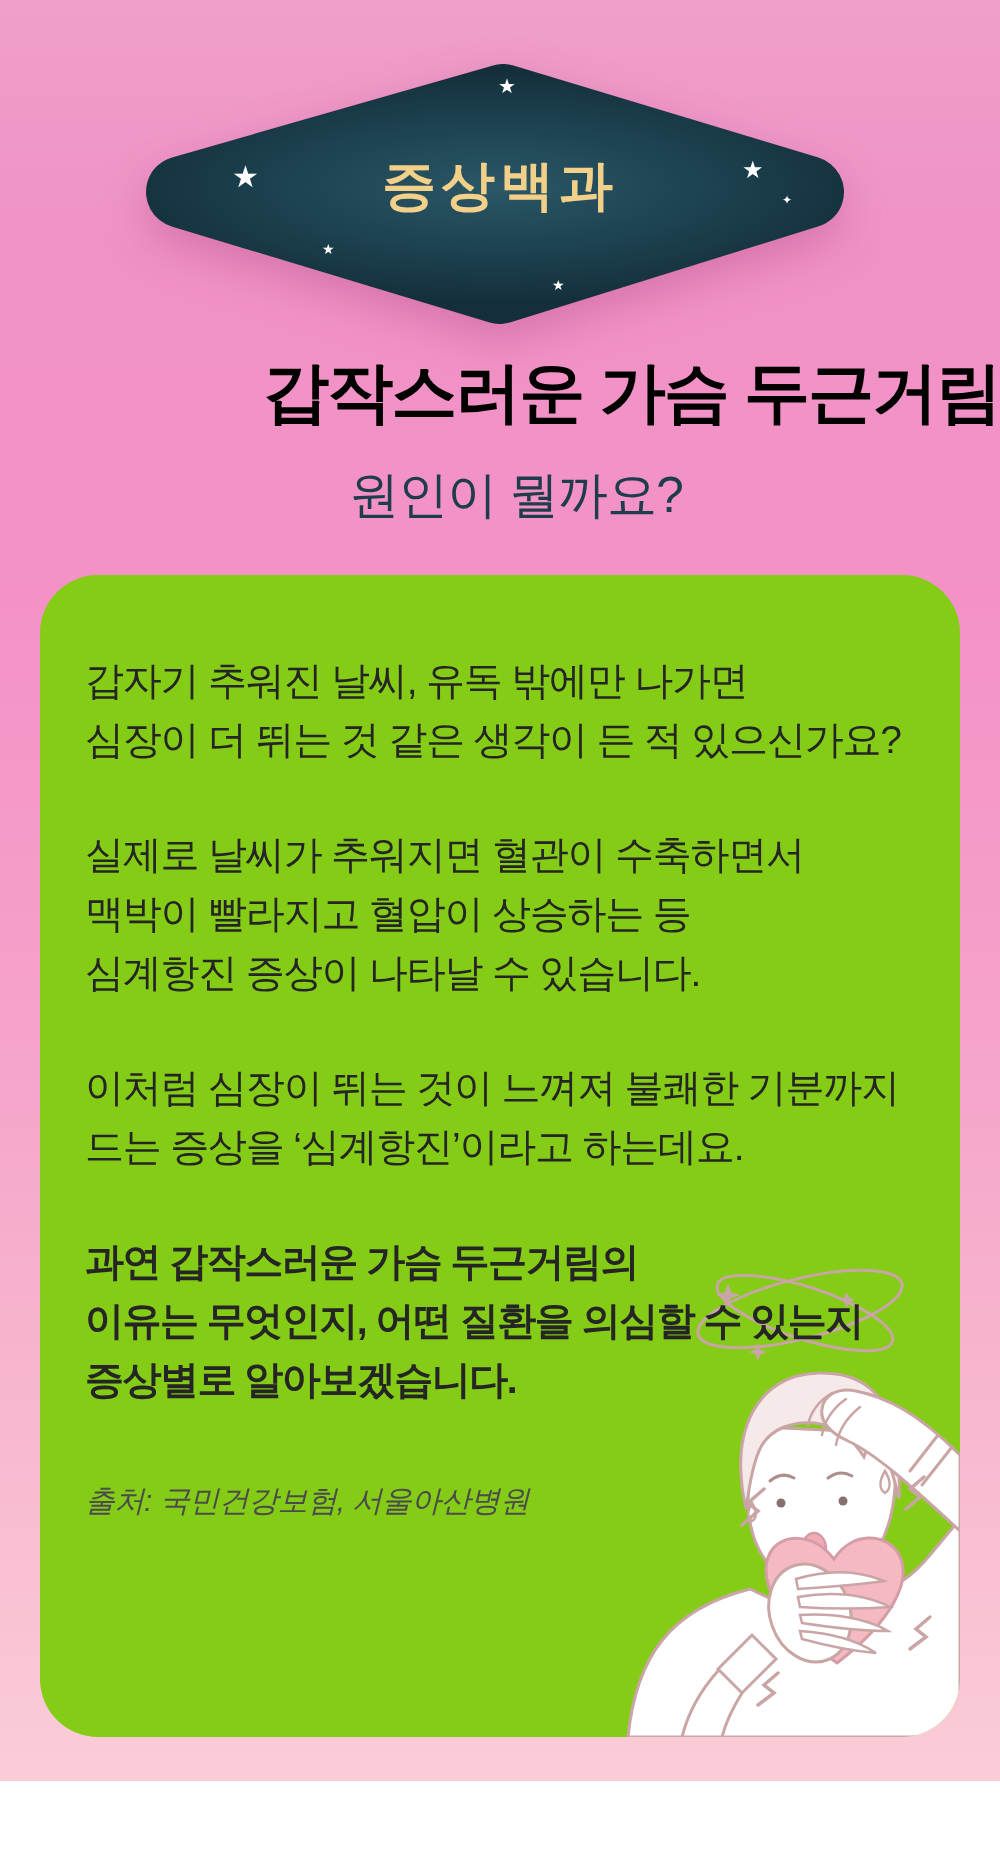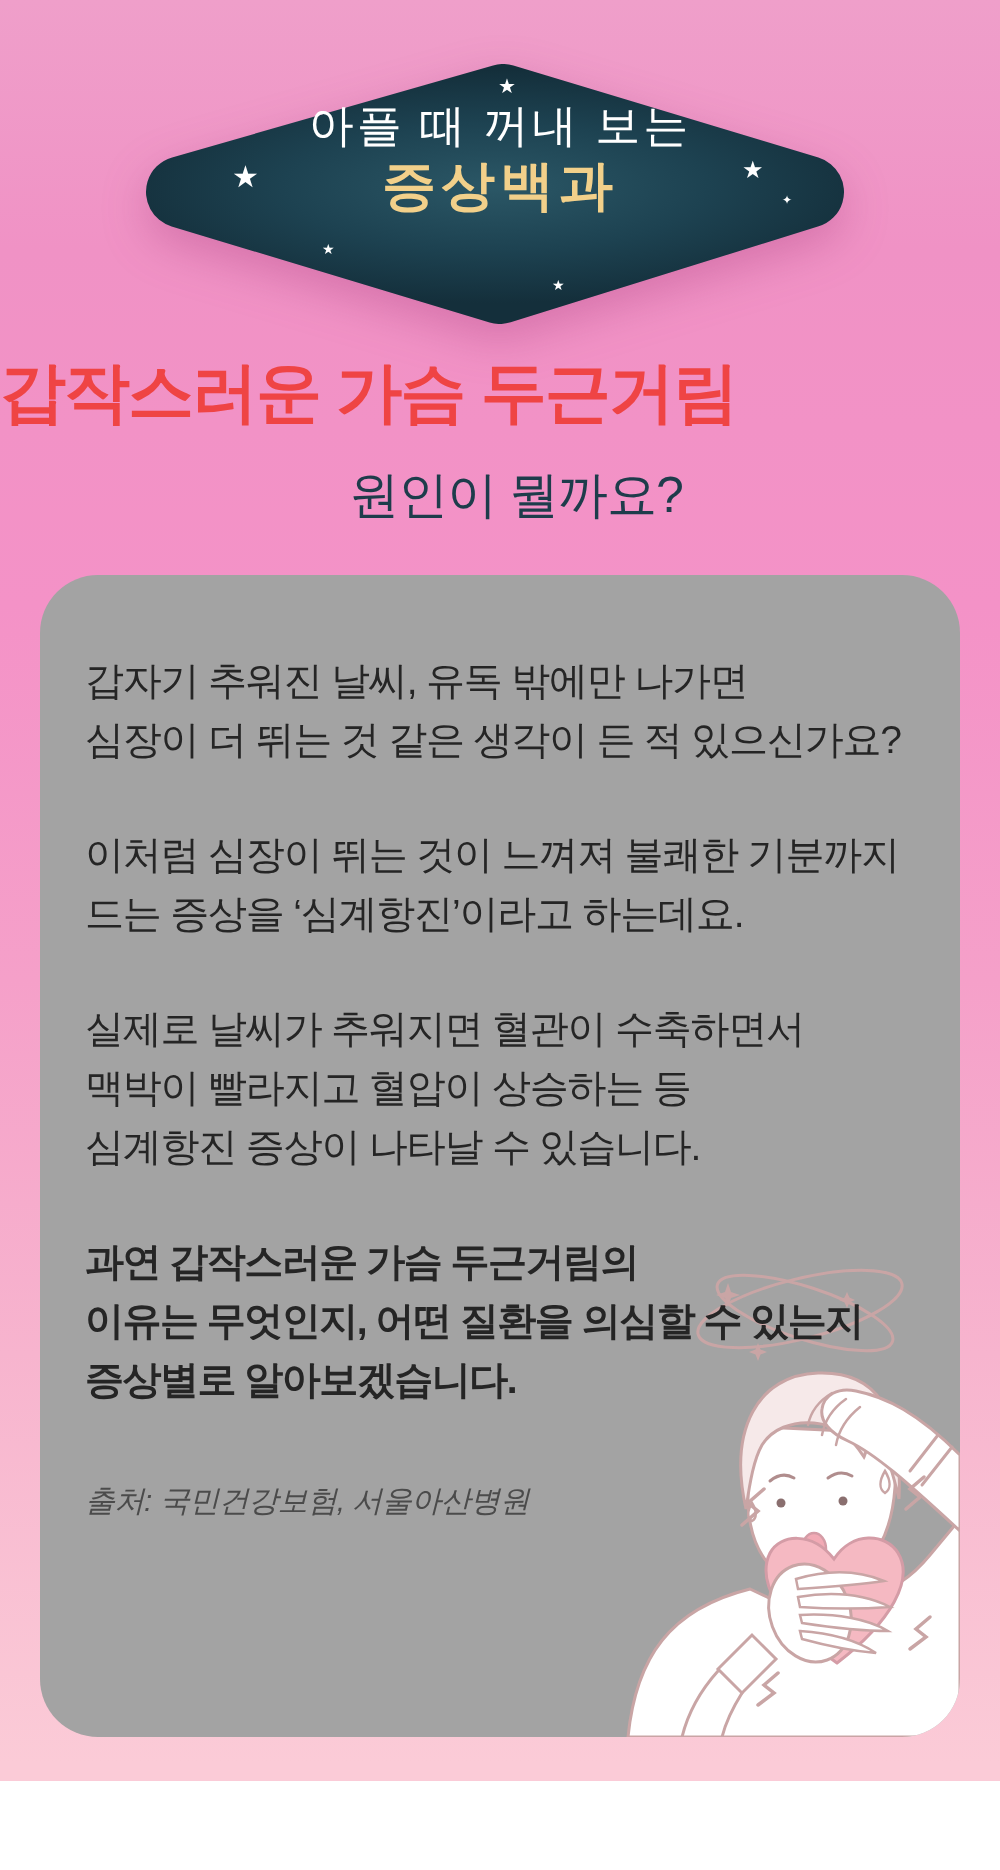--- a/index.html
+++ b/index.html
@@ -28,31 +28,31 @@
   }
   .star{position:absolute;color:#ffffff;line-height:1;}
   .star.s1{left:498px;top:76px;font-size:20px;}
   .star.s2{left:232px;top:162px;font-size:30px;}
   .star.s3{left:322px;top:242px;font-size:14px;}
   .star.s4{left:742px;top:158px;font-size:24px;}
   .star.s5{left:782px;top:194px;font-size:12px;}
   .star.s6{left:552px;top:278px;font-size:14px;}
   
   .title{
-    position:absolute;left:0;top:348px;width:1000px;margin:0;text-align:left;
-    color:#ef4444;font-size:66px;font-weight:800;letter-spacing:-2px;white-space:nowrap;
+    position:absolute;left:0;top:348px;width:1000px;margin:0;text-align:right;
+    color:#000000;font-size:66px;font-weight:800;letter-spacing:-2px;white-space:nowrap;
   }
   .subtitle{
     position:absolute;left:0;top:446px;width:1000px;margin:16px;text-align:center;
     color:#1e3c4b;font-size:50px;font-weight:500;letter-spacing:-1px;white-space:nowrap;
   }
   
   .card{
     position:absolute;left:40px;top:575px;width:920px;height:1162px;
-    background:#a3a3a3;border-radius:58px;overflow:hidden;
+    background:#84cc16;border-radius:58px;overflow:hidden;
   }
   .card-illustration{position:absolute;right:0;bottom:0;z-index:1;}
   .card-text{position:relative;z-index:2;padding:76px 20px 0 45px;}
   .card-text p{
     margin:0 0 56px 0;white-space:pre-line;
     color:#252525;font-size:39px;line-height:59px;font-weight:500;letter-spacing:-1.2px;
   }
   .card-text p.emphasis{font-weight:800;letter-spacing:-1.5px;}
   .source{
     position:relative;z-index:2;margin:72px 0 0 45px;
@@ -75,21 +75,20 @@
         </radialGradient>
       </defs>
       <polygon points="503,100 808,192 500,288 182,192" fill="url(#dg)" stroke="url(#dg)" stroke-width="72" stroke-linejoin="round"></polygon>
     </svg>
     <span class="star s1">★</span>
     <span class="star s2">★</span>
     <span class="star s3">★</span>
     <span class="star s4">★</span>
     <span class="star s5">✦</span>
     <span class="star s6">★</span>
-    <div class="logo-tagline">아플 때 꺼내 보는</div>
     <div class="logo-brand">증상백과</div>
   </div>
 
   <h1 class="title">갑작스러운 가슴 두근거림</h1>
   <h2 class="subtitle">원인이 뭘까요?</h2>
 
   <div class="card">
 
     <svg class="card-illustration" width="360" height="680" viewBox="0 0 360 680">
       <g stroke="#c9a5a5" stroke-width="3" fill="none" stroke-linecap="round">
@@ -148,24 +147,24 @@
           <path d="M306 452 L320 440 L310 432 L324 420"></path>
           <path d="M310 592 L326 580 L316 572 L330 560"></path>
           <path d="M158 648 L174 636 L164 628 L178 616"></path>
         </g>
       </g>
     </svg>
 
     <div class="card-text">
       <p>갑자기 추워진 날씨, 유독 밖에만 나가면
 심장이 더 뛰는 것 같은 생각이 든 적 있으신가요?</p>
-      <p>이처럼 심장이 뛰는 것이 느껴져 불쾌한 기분까지
-드는 증상을 ‘심계항진’이라고 하는데요.</p>
       <p>실제로 날씨가 추워지면 혈관이 수축하면서
 맥박이 빨라지고 혈압이 상승하는 등
 심계항진 증상이 나타날 수 있습니다.</p>
+      <p>이처럼 심장이 뛰는 것이 느껴져 불쾌한 기분까지
+드는 증상을 ‘심계항진’이라고 하는데요.</p>
       <p class="emphasis">과연 갑작스러운 가슴 두근거림의
 이유는 무엇인지, 어떤 질환을 의심할 수 있는지
 증상별로 알아보겠습니다.</p>
     </div>
     <div class="source">출처: 국민건강보험, 서울아산병원</div>
   </div>
 </div>
 
 </body></html>

